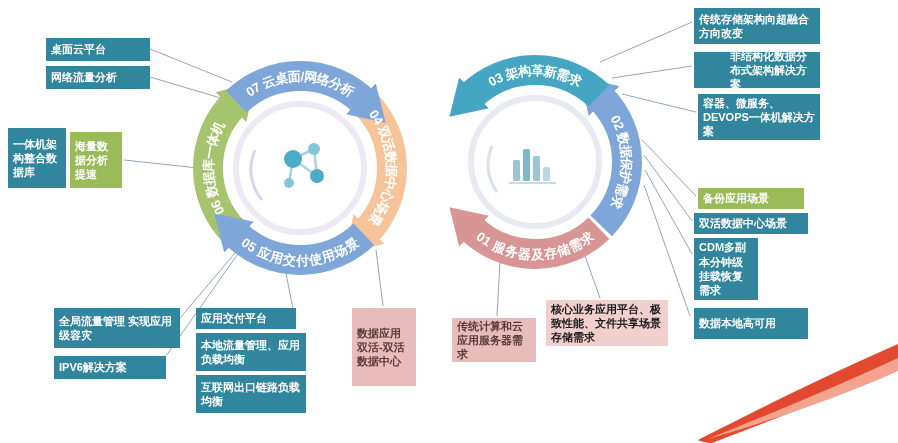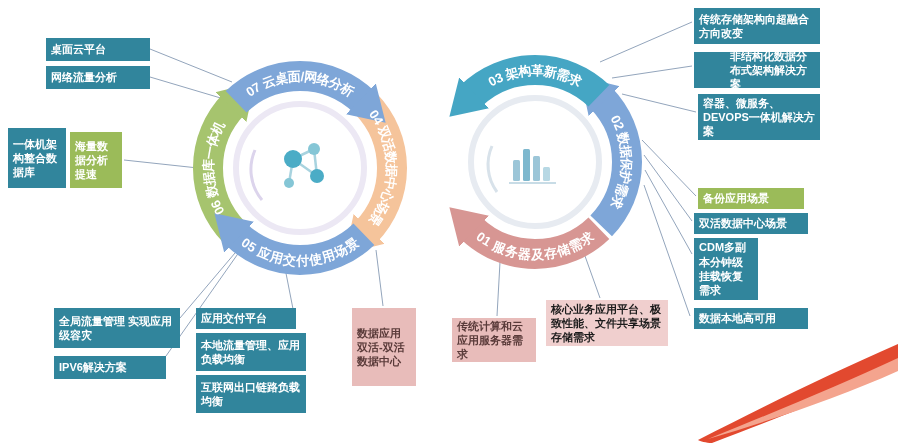--- a/index.html
+++ b/index.html
@@ -195,17 +195,17 @@
 
   <div class="box green" style="left:698px;top:188px;width:106px;height:21px;">
       <span>备份应用场景</span>
     </div>
   <div class="box teal" style="left:694px;top:213px;width:114px;height:21px;">
       <span>双活数据中心场景</span>
     </div>
   <div class="box teal" style="left:694px;top:238px;width:64px;height:62px;">
       <span>CDM多副本分钟级挂载恢复需求</span>
     </div>
-  <div class="box teal" style="left:694px;top:308px;width:114px;height:21px;">
+  <div class="box teal" style="left:694px;top:308px;width:114px;height:31px;">
       <span>数据本地高可用</span>
     </div>
 
 </div>
 
 </body></html>

